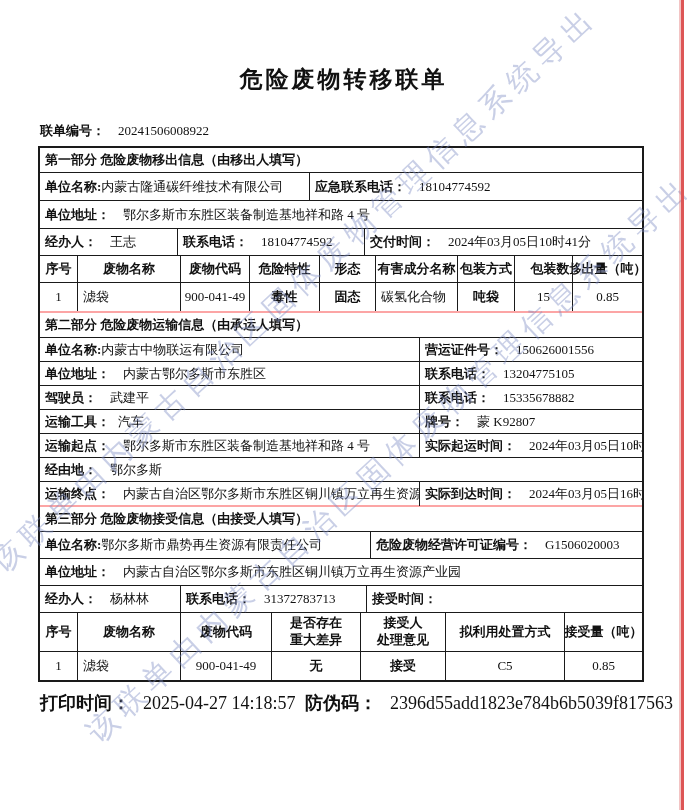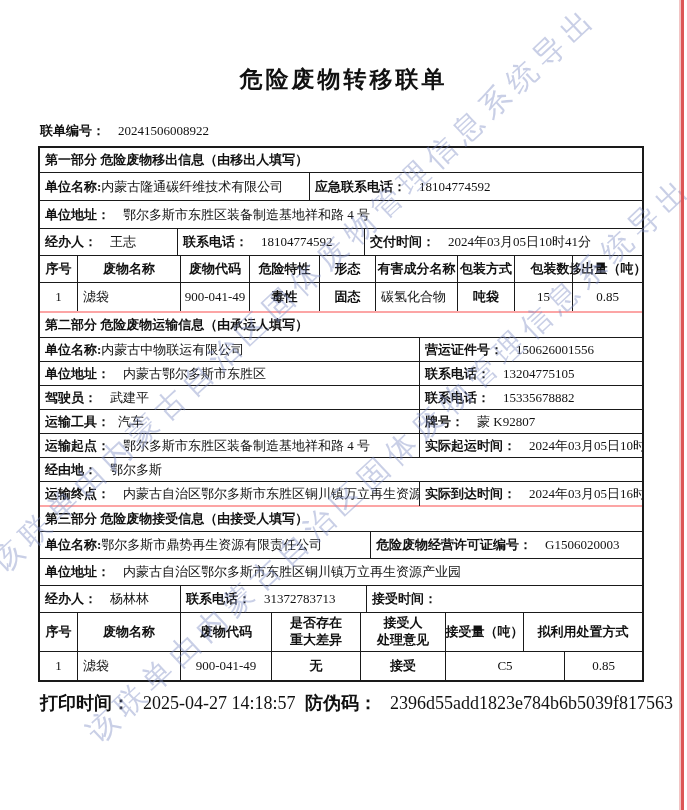--- a/index.html
+++ b/index.html
@@ -252,22 +252,22 @@
           <div>是否存在</div>
           <div>重大差异</div>
         </div>
       </div>
       <div class="td center" style="flex:0 0 85px;">
         <div class="two">
           <div>接受人</div>
           <div>处理意见</div>
         </div>
       </div>
+      <div class="td center hd" style="flex:0 0 119px;">拟利用处置方式</div>
       <div class="td center hd grow">接受量（吨）</div>
-      <div class="td center hd" style="flex:0 0 119px;">拟利用处置方式</div>
     </div>
 
     <div class="tr rh-rd">
       <div class="td center" style="flex:0 0 37px;">1</div>
       <div class="td" style="flex:0 0 103px;">滤袋</div>
       <div class="td center" style="flex:0 0 91px;">900-041-49</div>
       <div class="td center hd" style="flex:0 0 89px;">无</div>
       <div class="td center hd" style="flex:0 0 85px;">接受</div>
       <div class="td center" style="flex:0 0 119px;">C5</div>
       <div class="td center grow">0.85</div>

